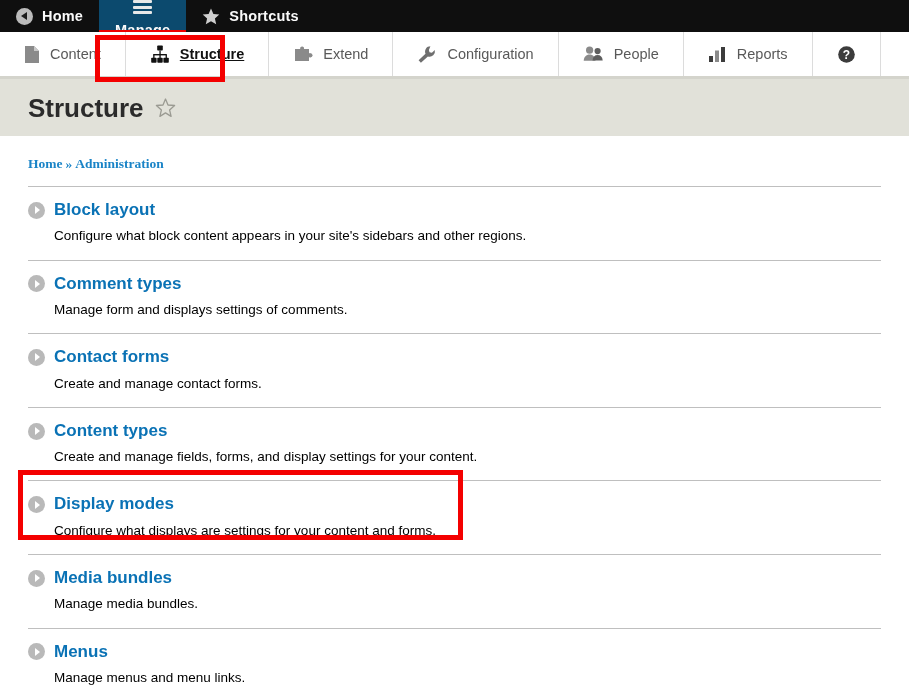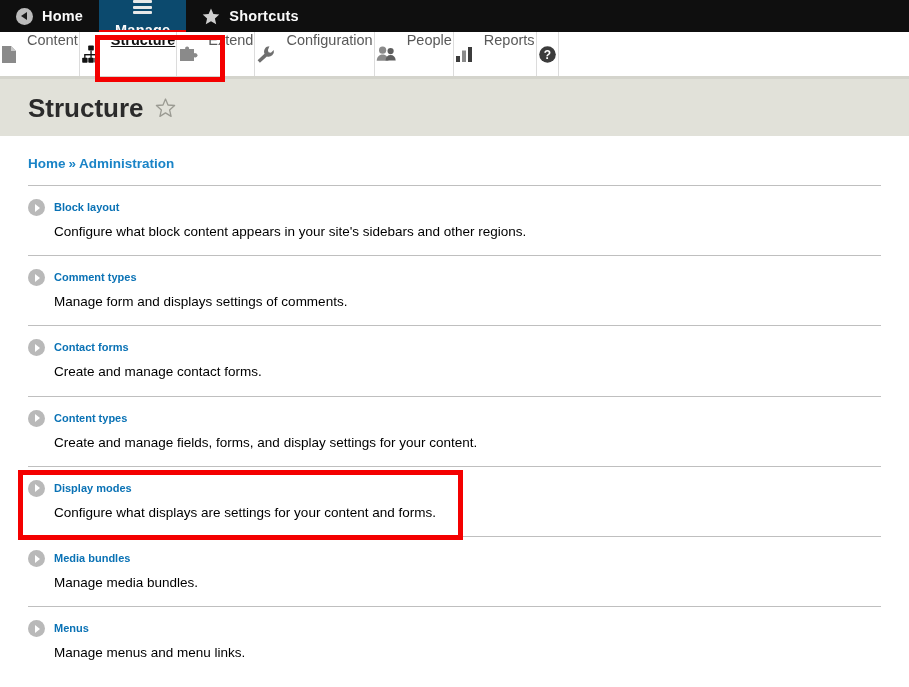--- a/index.html
+++ b/index.html
@@ -71,22 +71,23 @@
   .toolbar-sub {
     position: relative;
     height: 47px;
     background: #ffffff;
     border-bottom: 3px solid #d4d4cc;
     display: flex;
     align-items: stretch;
   }
   .sub-item {
     display: flex;
+    align-items: center;
     gap: 10px;
-    padding: 0 1px;
+    padding: 0 24px;
     color: #595959;
     font-size: 14.5px;
     border-right: 1px solid #dcdcdc;
     white-space: nowrap;
   }
   .sub-item:first-child { border-left: none; }
   .sub-item.active .sub-label {
     color: #111;
     font-weight: bold;
     text-decoration: underline;
@@ -117,20 +118,21 @@
     line-height: 1;
   }
   .star-outline { line-height: 0; display:flex; align-items:center; }
 
   
   .breadcrumb {
     padding: 20px 28px 0 28px;
     font-size: 13.5px;
     font-weight: bold;
     color: #0071b3;
+    font-family: Liberation Serif, serif;
   }
   .breadcrumb a { color: #1a84c7; text-decoration: none; }
   .bc-sep { color: #1a84c7; margin: 0 3px; font-weight: bold; }
 
   
   .admin-list {
     margin: 14px 28px 0 28px;
     position: relative;
   }
   .admin-item {
@@ -153,21 +155,21 @@
   }
   .chev-circle::before {
     content: "";
     width: 0; height: 0;
     border-top: 4px solid transparent;
     border-bottom: 4px solid transparent;
     border-left: 5.5px solid #ffffff;
     margin-left: 2px;
   }
   .item-title {
-    font-size: 11px;
+    font-size: 17px;
     font-weight: bold;
     color: #0a72b5;
     text-decoration: none;
     line-height: 1.2;
   }
   .admin-item.highlighted .item-title { }
   .item-desc {
     margin-top: 7px;
     margin-left: 26px;
     font-size: 13.5px;

